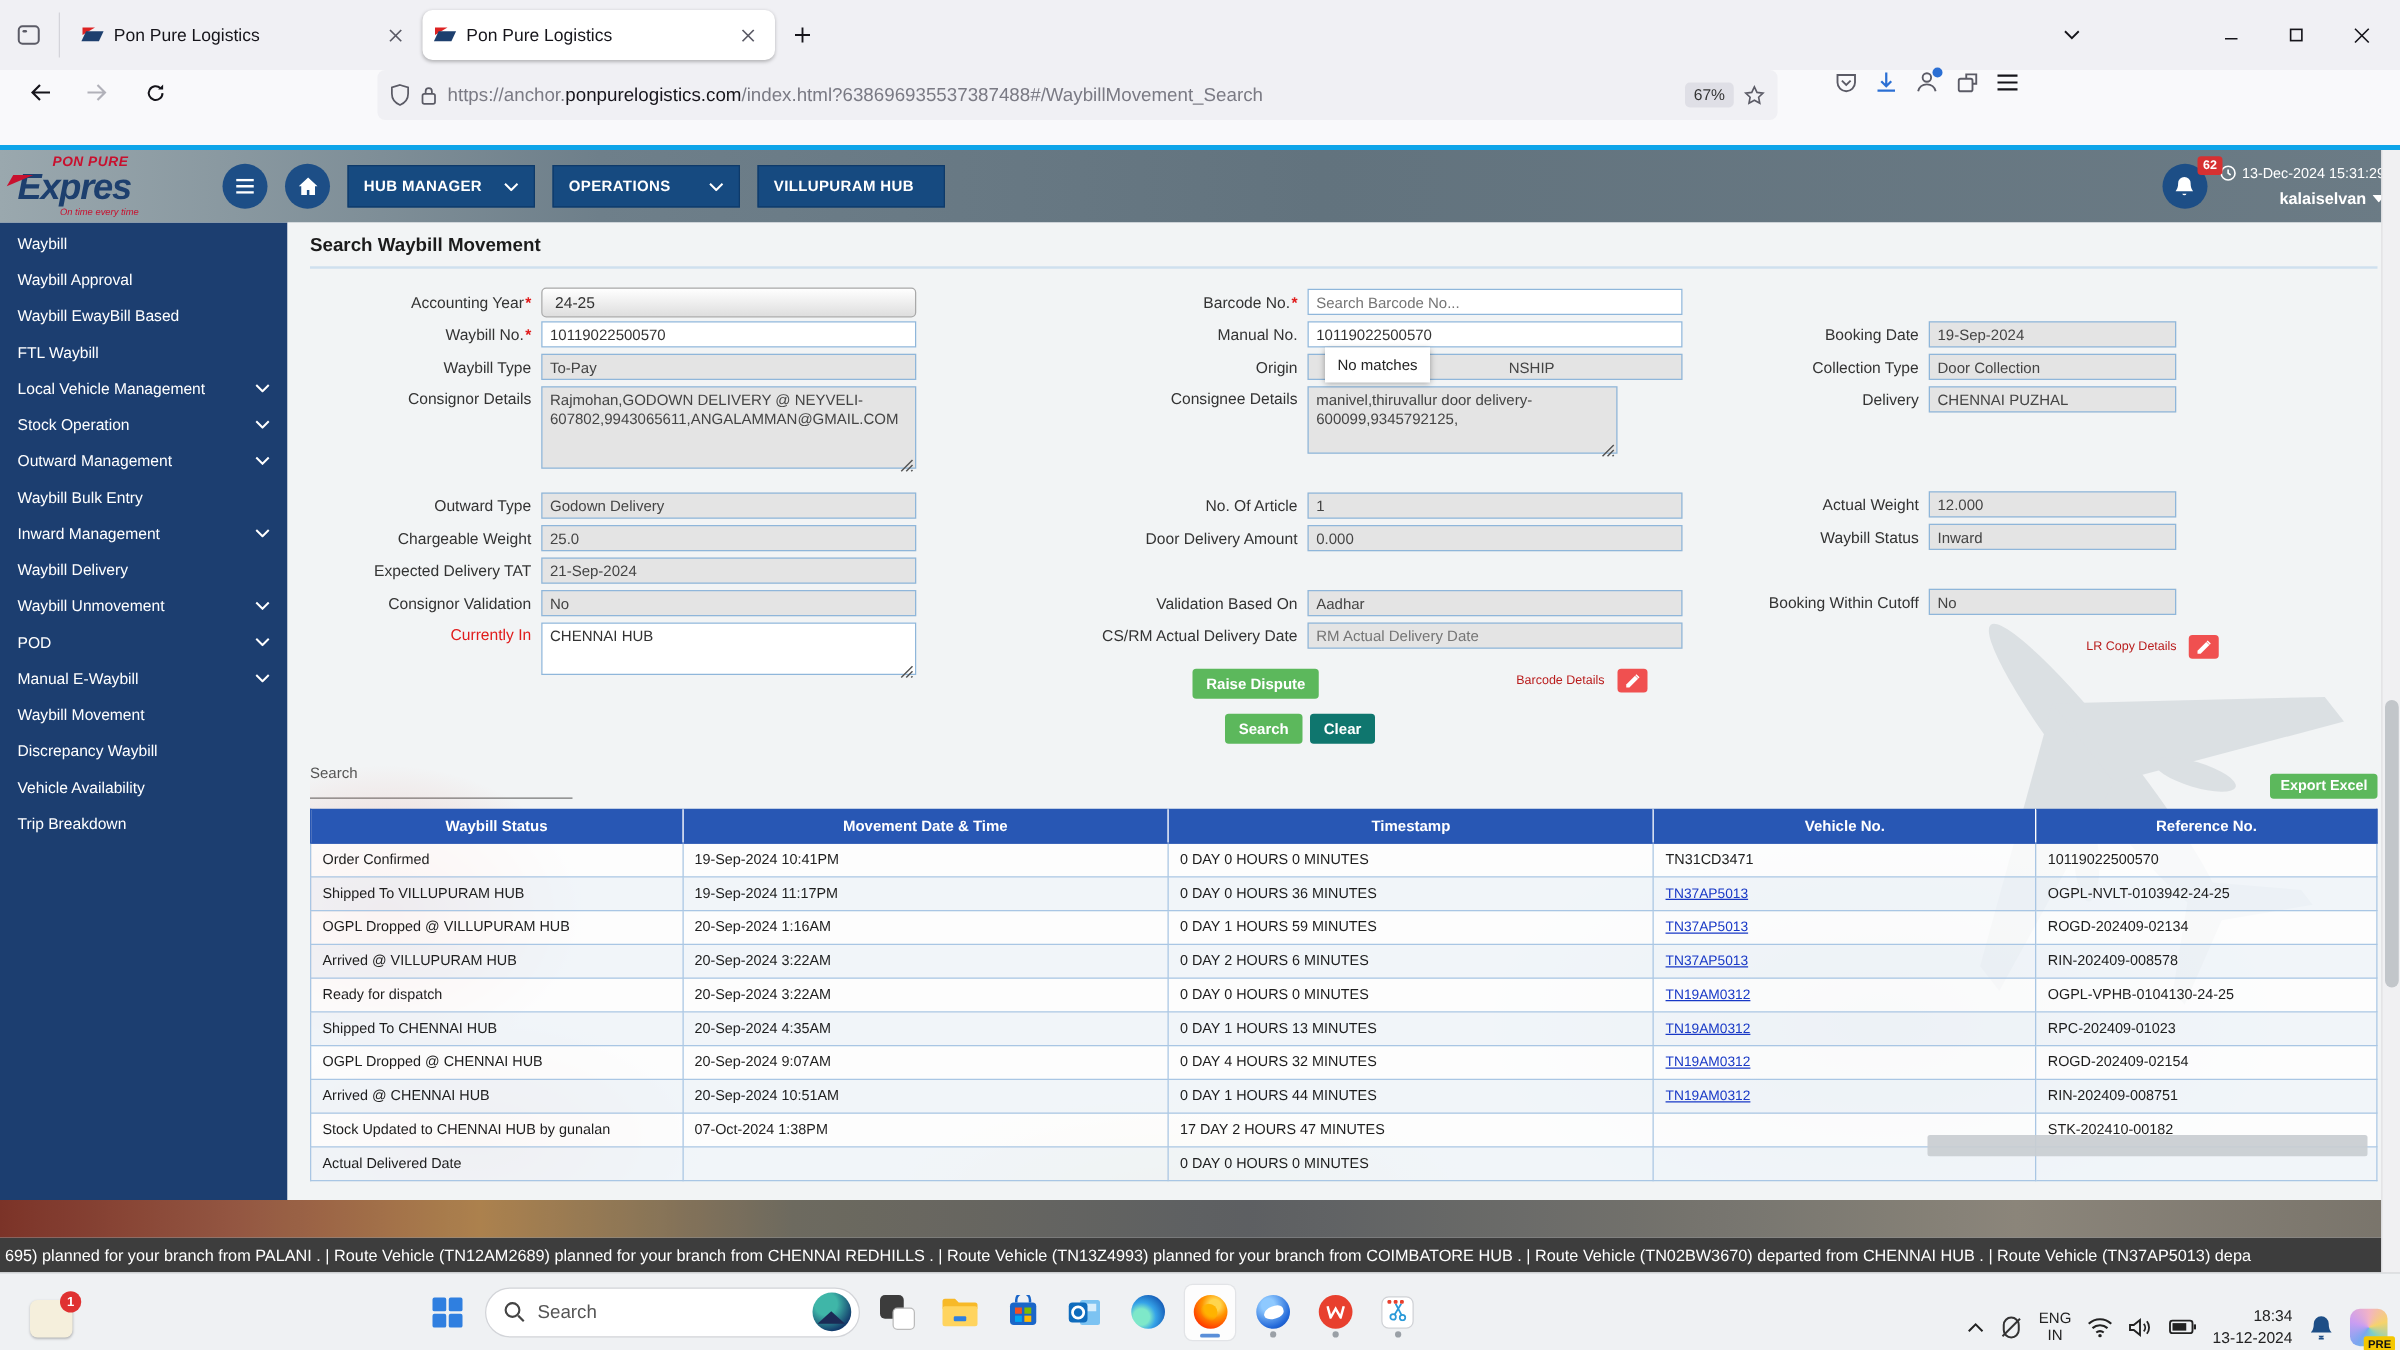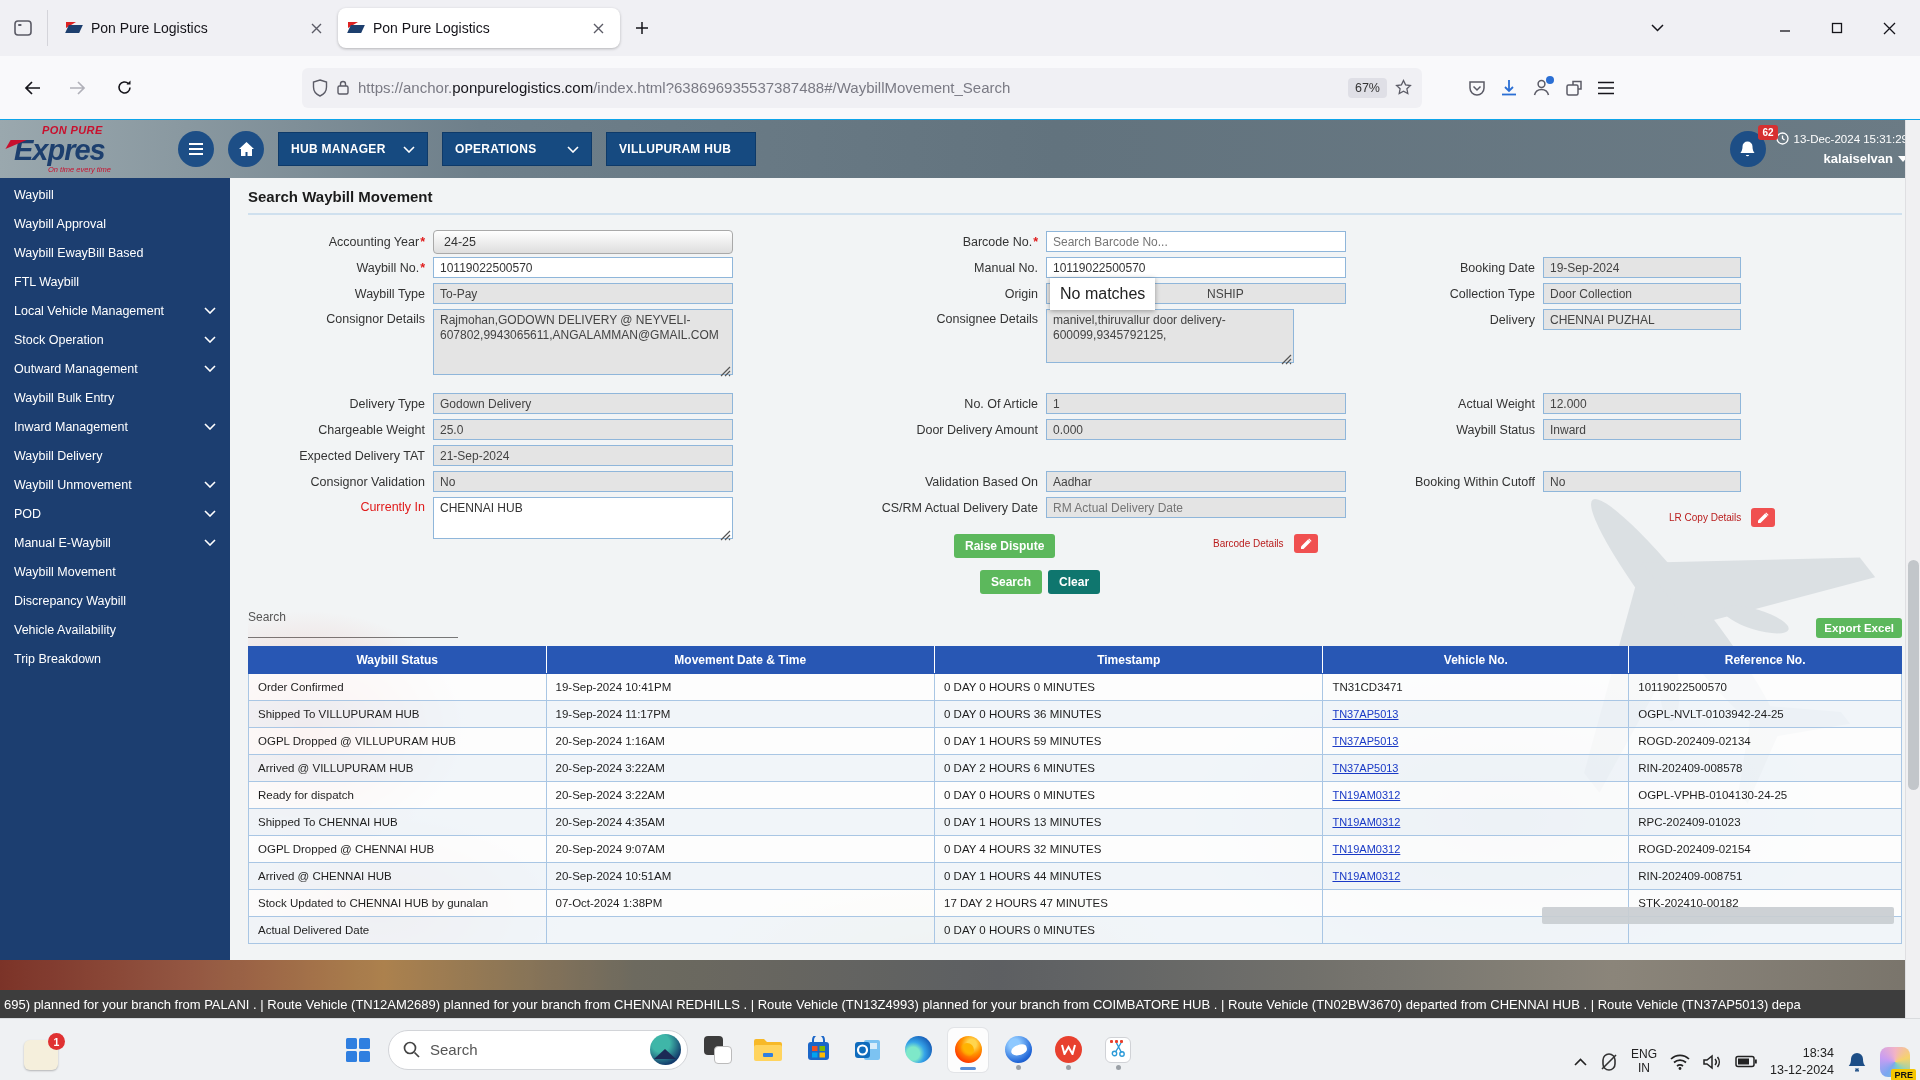--- a/index.html
+++ b/index.html
@@ -14,21 +14,21 @@
   .tab.active { background:#fff; box-shadow:0 1px 3px rgba(0,0,0,.25); }
   .tab .title { flex:1; white-space:nowrap; overflow:hidden; }
   .tab .close { width:24px; height:24px; border-radius:4px; display:flex; align-items:center; justify-content:center; }
   .favicon { width:17px; height:17px; position:relative; flex:0 0 17px; }
   .favicon .f1 { position:absolute; left:0; top:2px; width:0; height:0; border-top:6px solid #d22; border-right:10px solid transparent; }
   .favicon .f2 { position:absolute; left:1px; top:5px; width:14px; height:8px; background:#1d3f6e; transform:skewX(-25deg); }
   .newtab { width:32px; height:32px; margin-left:6px; display:flex; align-items:center; justify-content:center; border-radius:6px; }
   .tab-right { position:absolute; right:8px; display:flex; align-items:center; gap:6px; }
   .winbtn { width:46px; height:38px; display:flex; align-items:center; justify-content:center; }
 
-  .navbar { height:64px; background:#f9f9fb; display:flex; align-items:center; padding:0 14px; gap:10px; border-bottom:1px solid #0ea5e9; }
+  .navbar { height:64px; background:#f9f9fb; display:flex; align-items:flex-start; padding:0 14px; gap:10px; border-bottom:4px solid #0ea5e9; }
   .navbtn { width:36px; height:36px; display:flex; align-items:center; justify-content:center; border-radius:6px; }
   .urlbar { flex:0 0 1120px; height:40px; background:#f0f0f4; border-radius:6px; display:flex; align-items:center; padding:0 10px; gap:8px; margin-left:150px; }
   .urltext { flex:1; font-size:15px; color:#7a7a84; white-space:nowrap; overflow:hidden; }
   .urltext .dom { color:#15141a; }
   .zoombadge { background:#dfdfe6; border-radius:4px; font-size:12.5px; color:#333; padding:3px 7px; }
   .nav-right { display:flex; align-items:center; gap:14px; margin-left:36px; }
   .accdot { position:absolute; top:-2px; right:-3px; width:8px; height:8px; border-radius:50%; background:#2b6fd4; }
 
   
   .appheader { height:58px; background:linear-gradient(90deg,#9aa8ae,#6e7f8a 25%,#62737e 55%,#6b7b85); display:flex; align-items:center; padding:0 14px; gap:14px; position:relative; }
@@ -71,21 +71,21 @@
   .req { color:#e01b1b; font-weight:bold; margin-left:1px; }
   .red-label { color:#e01b1b !important; }
   input.fi, .ta-wrap textarea { border:1px solid #8fb6da; font-size:12px; color:#333; padding:0 6px; height:21px; background:#fff; font-family:"Liberation Sans",sans-serif; }
   .fcol1 input.fi { width:300px; } .fcol2 input.fi { width:300px; } .fcol3 input.fi { width:198px; }
   input.ro, textarea.ro { background:#e4e4e4; color:#444; }
   input.sel { background:linear-gradient(#ffffff,#dedede); border:1px solid #a9a9a9; border-radius:4px; height:24px; width:296px; padding:0 10px; font-size:12.5px; }
   .ta-wrap { position:relative; }
   .ta-wrap textarea { resize:none; padding:3px 6px; line-height:1.25; overflow:hidden; }
   .grip { position:absolute; right:2px; bottom:2px; }
   .spacer { height:26px; }
-  .nomatch { position:absolute; left:182px; top:47px; background:#fff; box-shadow:0 1px 5px rgba(0,0,0,.35); font-size:16px; color:#222; padding:7px 10px; z-index:6; }
+  .nomatch { position:absolute; left:192px; top:47px; background:#fff; box-shadow:0 1px 5px rgba(0,0,0,.35); font-size:12px; color:#222; padding:7px 10px; z-index:6; }
 
   .btn { border:none; border-radius:3px; color:#fff; font-size:12px; font-weight:bold; padding:5px 11px; font-family:"Liberation Sans",sans-serif; }
   .btn.green { background:#5cb85c; }
   .btn.orange { background:#0f766e; }
   .editbtn { width:24px; height:19px; background:#f05050; border-radius:3px; border:none; display:inline-flex; align-items:center; justify-content:center; }
   .btnrow1 { position:relative; height:26px; margin-top:16px; }
   .btnrow2 { position:relative; height:26px; margin-top:10px; }
   .abs { position:absolute; display:flex; align-items:center; gap:10px; }
   .sidelabel { font-size:10px; color:#b91c1c; }
 
@@ -456,21 +456,21 @@
           </div>
         <div class="frow t">
             <label style="padding-top:3px"><span>Consignor Details</span></label>
           <span class="ta-wrap"><textarea class="ro" style="width: 300px; height: 66px;" readonly="">Rajmohan,GODOWN DELIVERY @ NEYVELI-607802,9943065611,ANGALAMMAN@GMAIL.COM</textarea>
           <svg class="grip" width="11" height="11" viewBox="0 0 11 11">
                 <path d="M10 1L1 10M10 5L5 10M10 9l-1 1" stroke="#555" stroke-width="1.2"></path>
               </svg></span>
           </div>
         <div style="height:9px"></div>
         <div class="frow">
-            <label><span>Delivery Type</span></label>
+            <label><span>Outward Type</span></label>
           <input class="fi ro" readonly="" value="Godown Delivery" style="">
           </div>
         <div class="frow">
             <label><span>Chargeable Weight</span></label>
           <input class="fi ro" readonly="" value="25.0" style="">
           </div>
         <div class="frow">
             <label><span>Expected Delivery TAT</span></label>
           <input class="fi ro" readonly="" value="21-Sep-2024" style="">
           </div>

